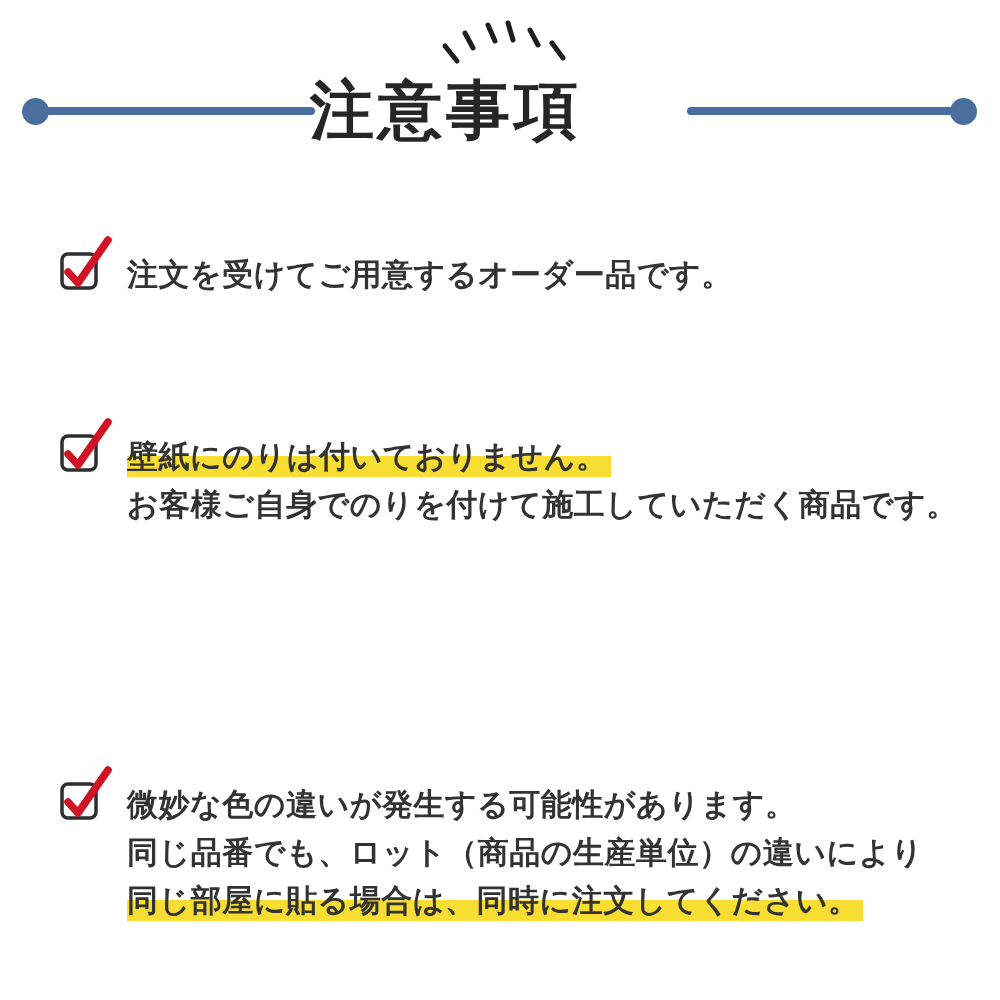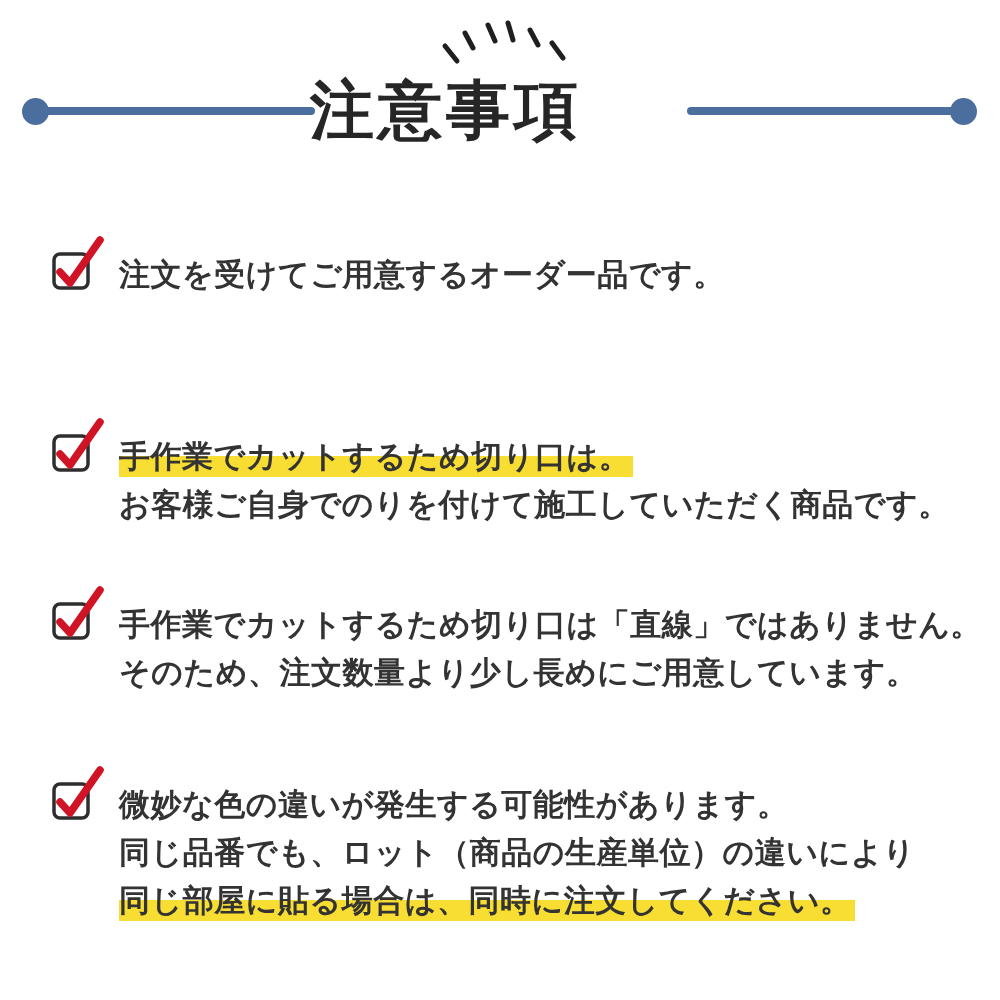--- a/index.html
+++ b/index.html
@@ -15,21 +15,21 @@
   .dot.left{left:22px;}
   .dot.right{left:950px;}
   .title{
     position:absolute;top:74px;left:310px;width:400px;text-align:left;
     font-size:64px;line-height:72px;font-weight:900;color:var(--title);
     letter-spacing:4px;white-space:nowrap;
   }
   .burst{position:absolute;left:440px;top:18px;}
   .burst line{stroke:#1f1f1f;stroke-width:5;stroke-linecap:round;}
   
-  .item{position:absolute;left:4px;width:847px;}
+  .item{position:absolute;left:12px;width:847px;}
   .item-1{top:250px;} .item-2{top:432px;} .item-3{top:600px;} .item-4{top:780px;}
   .cbx{position:absolute;left:46px;top:-14px;}
   .cbx rect{fill:#ffffff;stroke:var(--box);stroke-width:3.5;}
   .cbx polyline{fill:none;stroke:var(--check);stroke-width:7.5;stroke-linecap:round;stroke-linejoin:round;}
   .lines{
     margin-left:115px;font-size:31px;line-height:48px;font-weight:700;
     color:var(--text);letter-spacing:0.5px;
   }
   .line{white-space:nowrap;}
   .hl{
@@ -65,35 +65,25 @@
       <div class="line"><span>注文を受けてご用意するオーダー品です。</span></div>
     </div>
   </div>
 
   <div class="item item-2">
     <svg class="cbx" width="58" height="58" viewBox="0 0 58 58">
       <rect x="4" y="18" width="34" height="34" rx="6"></rect>
       <polyline points="10,36 20,47 50,4"></polyline>
     </svg>
     <div class="lines">
-      <div class="line"><span class="hl">手作業でカットするため切り口は。</span></div>
+      <div class="line"><span class="hl">壁紙にのりは付いておりません。</span></div>
       <div class="line"><span>お客様ご自身でのりを付けて施工していただく商品です。</span></div>
     </div>
   </div>
 
-  <div class="item item-3">
-    <svg class="cbx" width="58" height="58" viewBox="0 0 58 58">
-      <rect x="4" y="18" width="34" height="34" rx="6"></rect>
-      <polyline points="10,36 20,47 50,4"></polyline>
-    </svg>
-    <div class="lines">
-      <div class="line"><span>手作業でカットするため切り口は「直線」ではありません。</span></div>
-      <div class="line"><span>そのため、注文数量より少し長めにご用意しています。</span></div>
-    </div>
-  </div>
 
   <div class="item item-4">
     <svg class="cbx" width="58" height="58" viewBox="0 0 58 58">
       <rect x="4" y="18" width="34" height="34" rx="6"></rect>
       <polyline points="10,36 20,47 50,4"></polyline>
     </svg>
     <div class="lines">
       <div class="line"><span>微妙な色の違いが発生する可能性があります。</span></div>
       <div class="line"><span>同じ品番でも、ロット（商品の生産単位）の違いにより</span></div>
       <div class="line"><span class="hl">同じ部屋に貼る場合は、同時に注文してください。</span></div>

